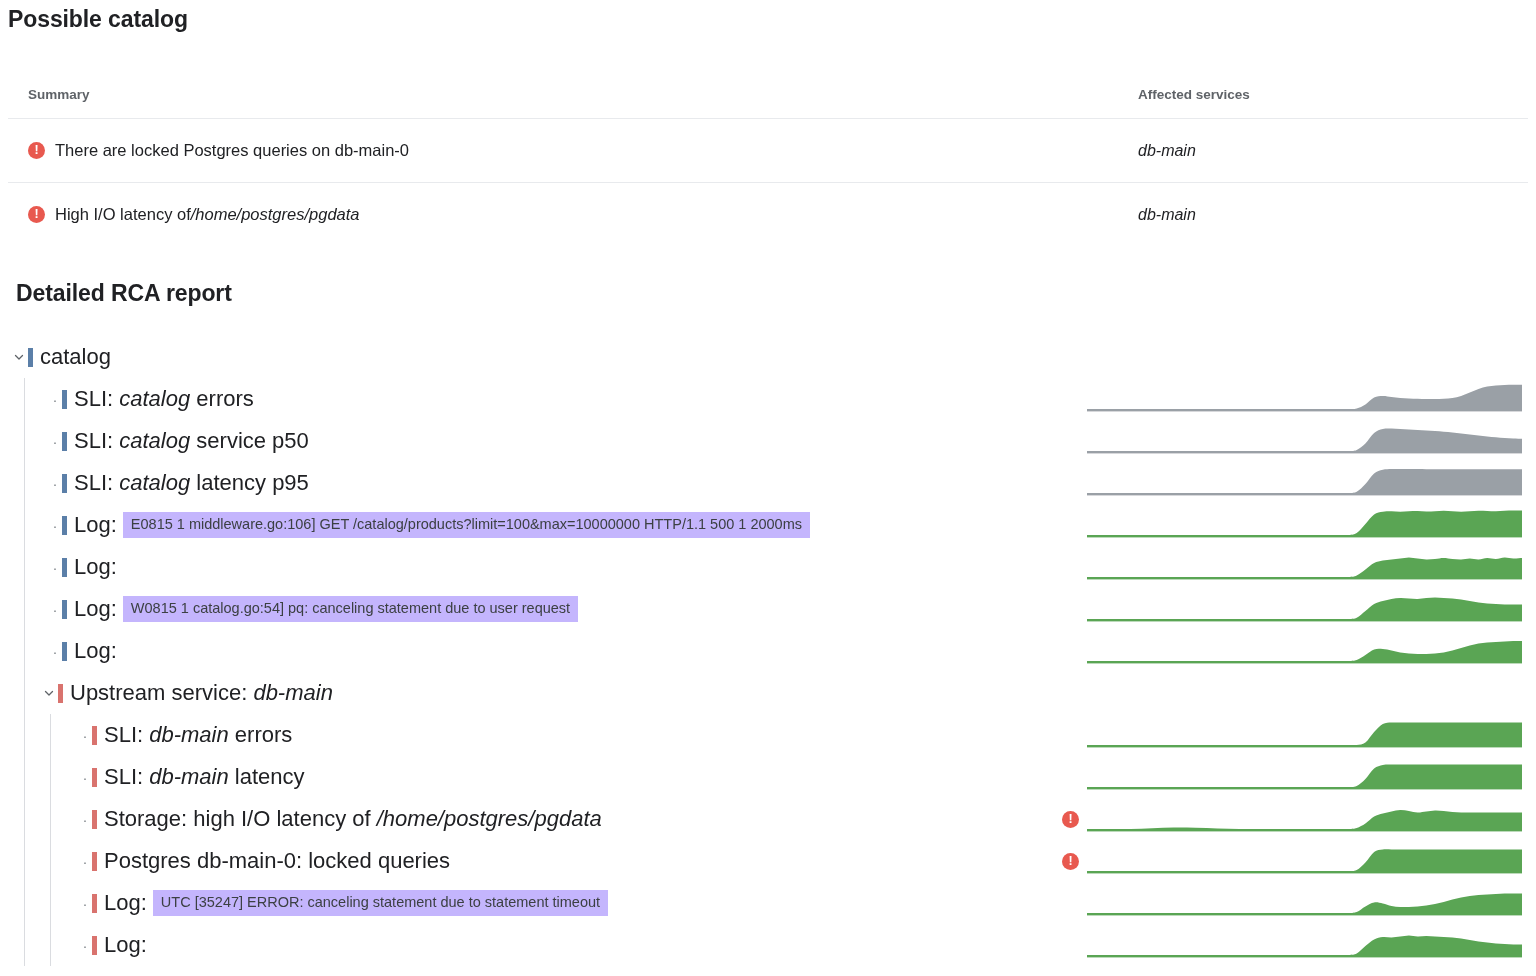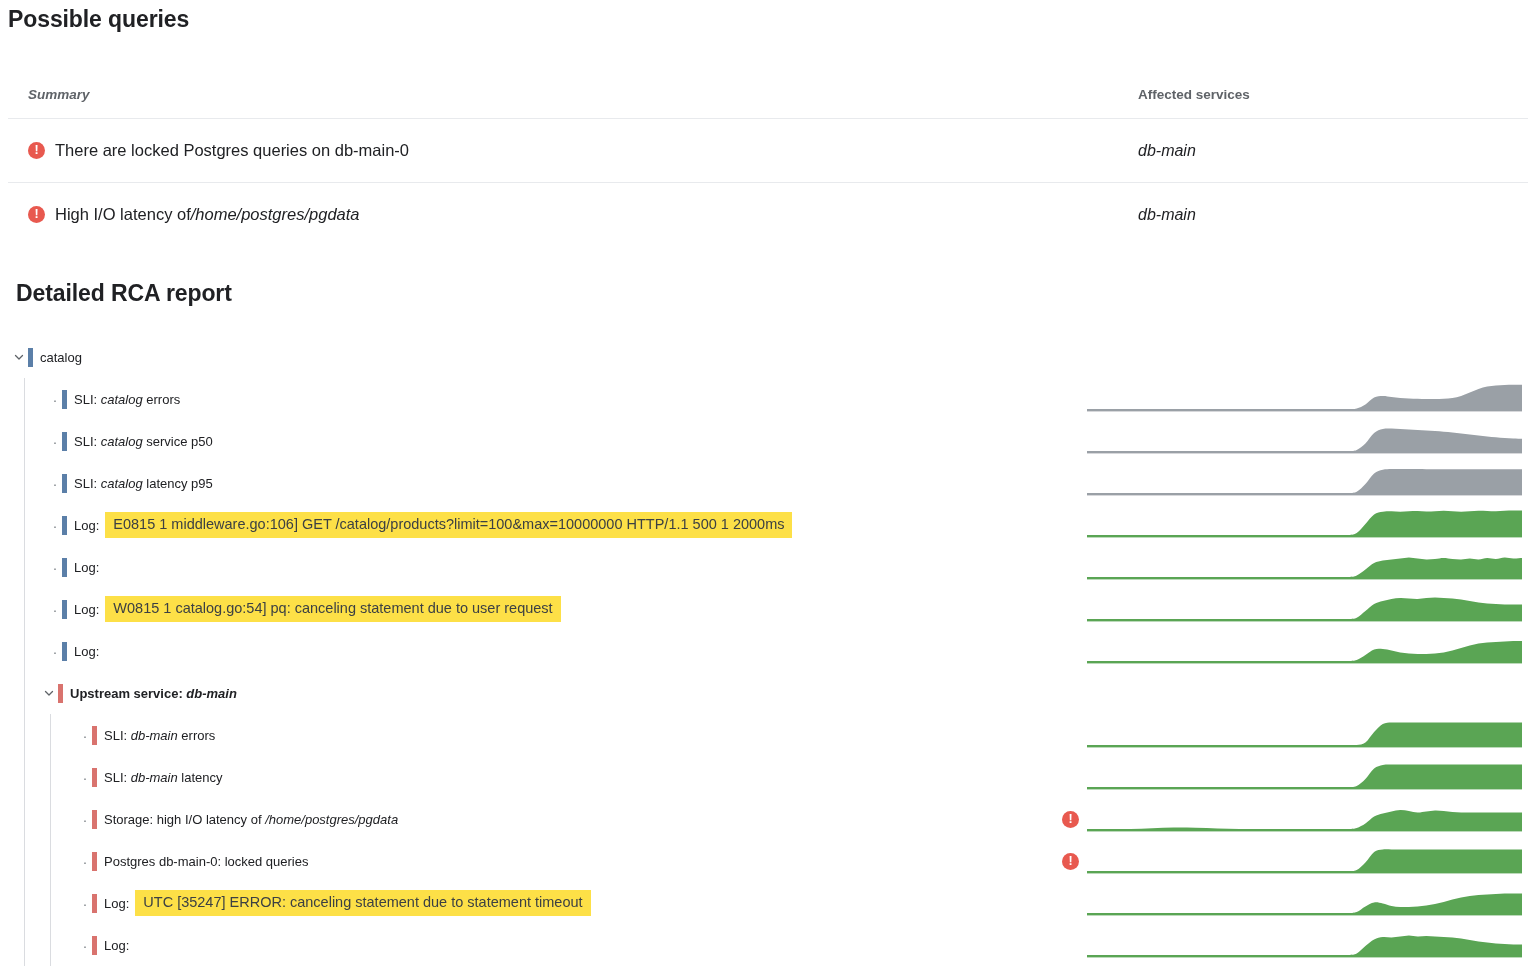--- a/index.html
+++ b/index.html
@@ -31,21 +31,21 @@
   .causes-head {
     display: flex;
     height: 48px;
     align-items: center;
   }
   .causes-head .th {
     font-size: 13.5px;
     font-weight: bold;
     color: #5f6368;
   }
-  .col-summary { width: 1130px; padding-left: 20px; font-style: italic; }
+  .col-summary { width: 1130px; padding-left: 20px; }
   .col-affected { width: 370px; }
   .causes-row {
     display: flex;
     align-items: center;
     height: 64px;
     border-top: 1px solid #e8eaed;
   }
   .causes-row .cell-summary {
     width: 1130px;
     padding-left: 20px;
@@ -105,28 +105,28 @@
     line-height: 1;
   }
   .tbar {
     width: 5px; height: 19px;
     flex: 0 0 auto;
     margin-right: 7px;
   }
   .tbar.blue { background: #5b7fa8; }
   .tbar.red  { background: #d9736e; }
   .tlabel {
-    font-size: 13px;
+    font-size: 22px;
     color: #202124;
     white-space: nowrap;
   }
   .tlabel i { font-style: italic; }
   .chip {
     display: inline-block;
-    background: #fde047;
+    background: #c4b5fd;
     color: #3c4043;
     font-size: 14.5px;
     padding: 4px 8px 5px 8px;
     margin-left: 6px;
     white-space: nowrap;
     line-height: 1.15;
   }
   .tchildren { position: relative; }
   .guide {
     position: absolute;
@@ -163,21 +163,21 @@
     justify-content: center;
     line-height: 1;
   }
   .rowbadge span { position: relative; top: -0.5px; }
 </style>
 </head>
 <body>
 
 <div id="root">
 
-  <div id="possible-causes-title" class="section-title">Possible queries</div>
+  <div id="possible-causes-title" class="section-title">Possible catalog</div>
 
   <div id="causes-table">
     <div class="causes-head">
       <div class="th col-summary">Summary</div>
       <div class="th col-affected">Affected services</div>
     </div>
 
     <div class="causes-row">
       <div class="cell-summary">
         <span class="err-badge">
@@ -298,21 +298,21 @@
           <span class="tlabel">Log:</span>
           <div class="spark">
               <svg viewBox="0 0 435 42" preserveAspectRatio="none">
                 <path d="M0.00,31.00 C3.63,31.00 14.50,31.00 21.75,31.00 C29.00,31.00 36.25,31.00 43.50,31.00 C50.75,31.00 58.00,31.00 65.25,31.00 C72.50,31.00 79.75,31.00 87.00,31.00 C94.25,31.00 101.50,31.00 108.75,31.00 C116.00,31.00 123.25,31.00 130.50,31.00 C137.75,31.00 145.00,31.00 152.25,31.00 C159.50,31.00 166.75,31.00 174.00,31.00 C181.25,31.00 188.50,31.00 195.75,31.00 C203.00,31.00 210.25,31.00 217.50,31.00 C224.75,31.00 232.00,31.00 239.25,31.00 C246.50,31.00 255.93,31.17 261.00,31.00 C266.07,30.83 266.80,31.00 269.70,30.00 C272.60,29.00 275.50,26.75 278.40,25.00 C281.30,23.25 284.20,20.50 287.10,19.50 C290.00,18.50 292.90,18.83 295.80,19.00 C298.70,19.17 301.60,19.92 304.50,20.50 C307.40,21.08 310.30,22.00 313.20,22.50 C316.10,23.00 319.00,23.25 321.90,23.50 C324.80,23.75 327.70,23.92 330.60,24.00 C333.50,24.08 336.40,24.08 339.30,24.00 C342.20,23.92 345.10,23.75 348.00,23.50 C350.90,23.25 353.80,23.00 356.70,22.50 C359.60,22.00 362.50,21.25 365.40,20.50 C368.30,19.75 371.20,18.83 374.10,18.00 C377.00,17.17 379.90,16.25 382.80,15.50 C385.70,14.75 388.60,14.00 391.50,13.50 C394.40,13.00 397.30,12.75 400.20,12.50 C403.10,12.25 406.00,12.17 408.90,12.00 C411.80,11.83 414.70,11.67 417.60,11.50 C420.50,11.33 423.40,11.08 426.30,11.00 C429.20,10.92 433.55,11.00 435.00,11.00 L435,33.2 L0,33.2 Z" fill="#5aa554"></path>
                 <rect x="0" y="31" width="435" height="2.2" fill="#5aa554"></rect>
               </svg>
             </div>
         </div>
 
         <div class="tnode">
-          <div class="trow indent-2" style="padding-left:42px;font-weight:bold;">
+          <div class="trow indent-2" style="padding-left:42px;">
             <span class="twist">
               <svg width="12" height="12" viewBox="0 0 12 12" aria-hidden="true">
                 <path d="M2.5 4.5 L6 8 L9.5 4.5" fill="none" stroke="#5f6368" stroke-width="1.3" stroke-linecap="round" stroke-linejoin="round"></path>
               </svg>
             </span>
             <span class="tbar red"></span>
             <span class="tlabel"><span>Upstream service: </span><i>db-main</i></span>
           </div>
 
           <div class="tchildren">

